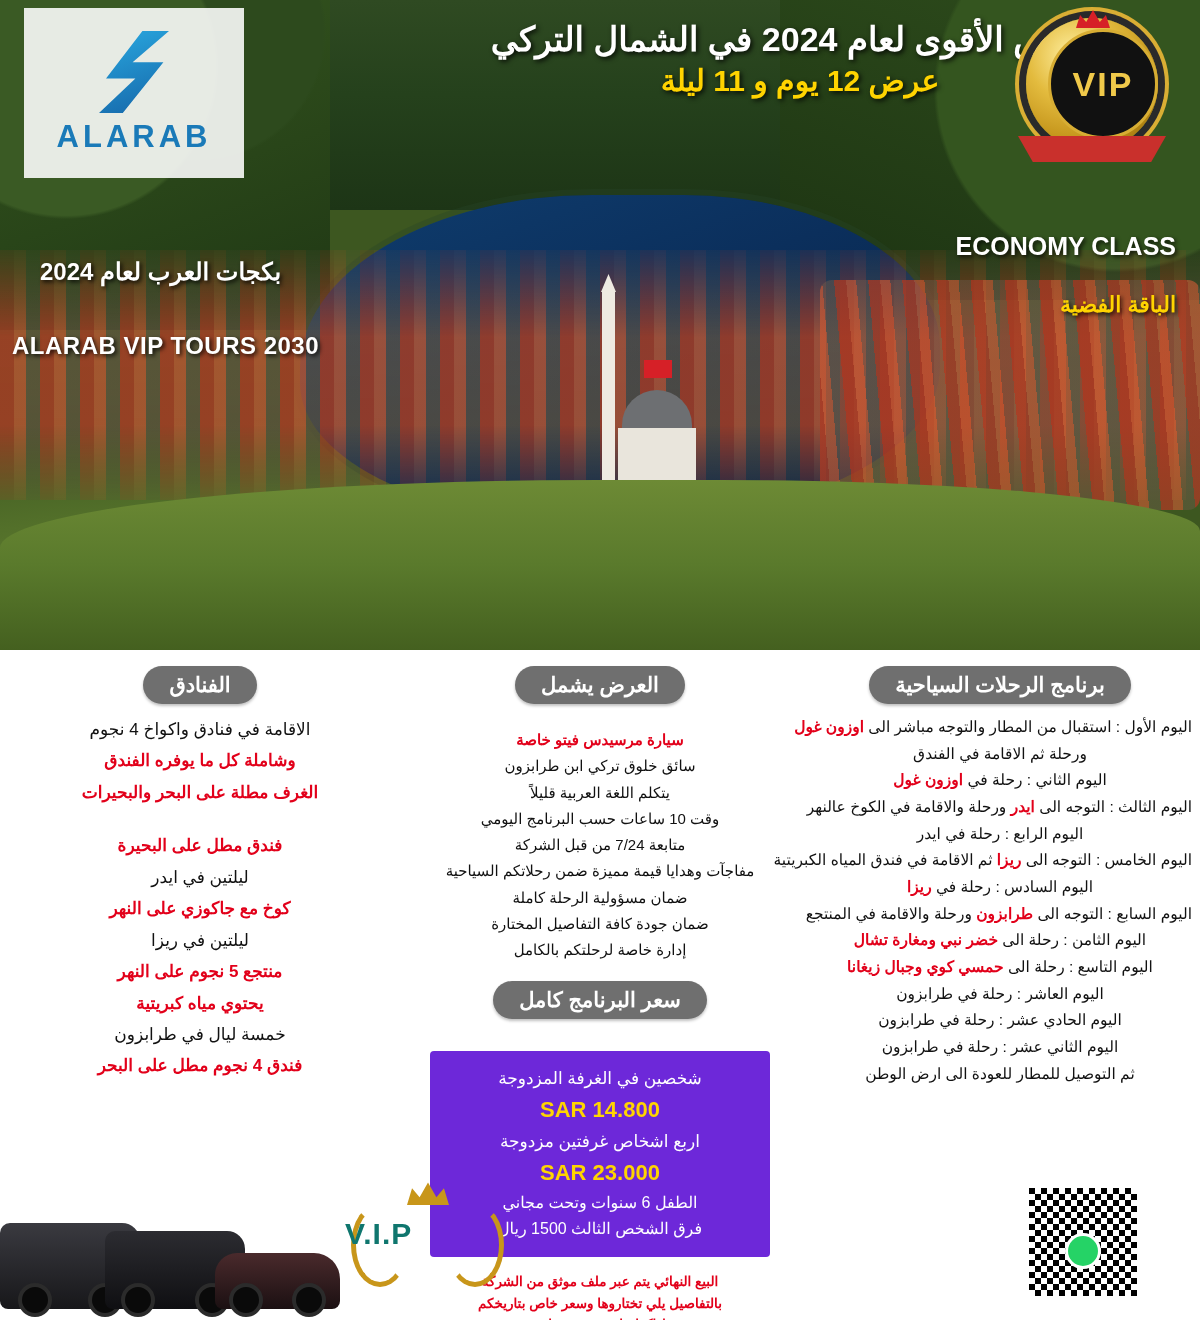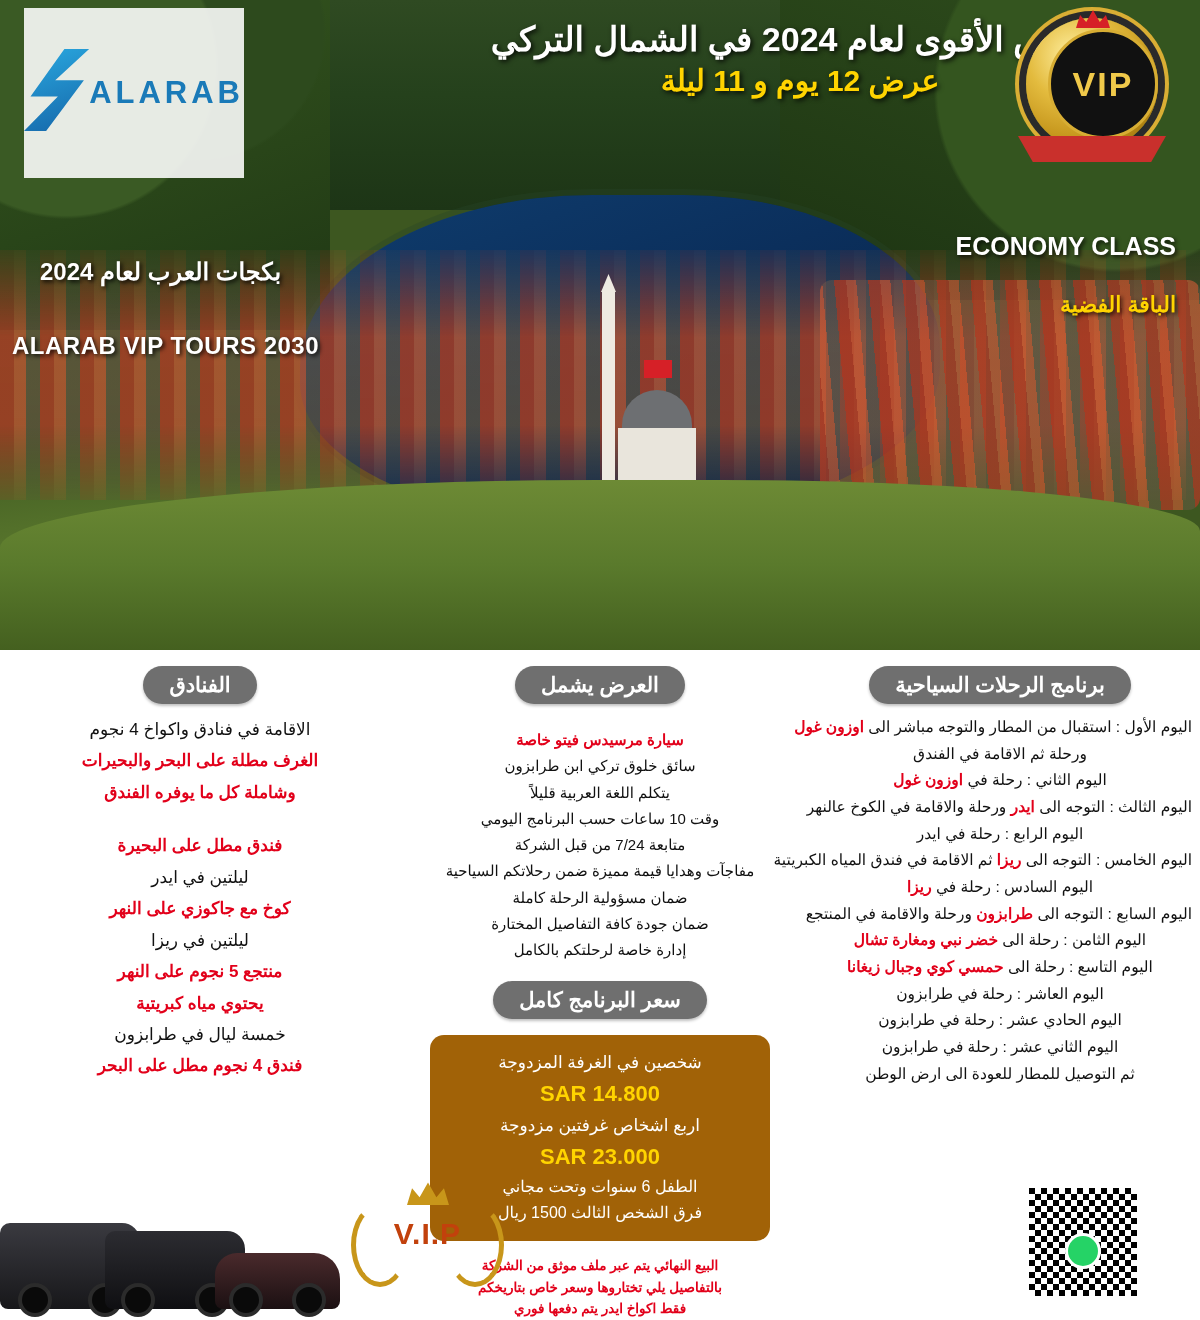--- a/index.html
+++ b/index.html
@@ -82,21 +82,21 @@
     clip-path:polygon(50% 0,100% 100%,0 100%);
   }
   .flag{
     position:absolute;left:44px;top:70px;width:28px;height:18px;background:#d62027;
   }
 
   
   .logo-box{
     position:absolute;left:24px;top:8px;width:220px;height:170px;
     background:rgba(255,255,255,.88);
-    display:flex;flex-direction:row;align-items:center;justify-content:center;
+    display:flex;flex-direction:column;align-items:center;justify-content:center;
   }
   .logo-mark{
     width:70px;height:82px;
     background:linear-gradient(160deg,#2aa9e0,#1565a8);
     clip-path:polygon(62% 0,100% 0,48% 38%,92% 38%,34% 100%,0 100%,52% 58%,10% 58%);
     margin-bottom:6px;
   }
   .logo-text{
     font-size:31px;font-weight:bold;letter-spacing:4px;color:#1a7ab8;
   }
@@ -170,37 +170,37 @@
     box-shadow:0 2px 3px rgba(0,0,0,.25);
   }
   .lines{font-size:15.5px;line-height:1.72;color:#111;padding:0 8px;}
   .lines .row{white-space:nowrap;}
   .red{color:#e2001a;font-weight:bold;}
 
   .inc-lines{font-size:15px;line-height:1.75;color:#111;}
   .inc-lines .first{color:#e2001a;font-weight:bold;margin-top:13px;}
 
   .price-box{
-    margin:6px auto 0;width:320px;background:#a16207;color:#fff;border-radius:14px;
+    margin:22px auto 0;width:320px;background:#6d28d9;color:#fff;border-radius:4px;
     padding:14px 10px 16px;font-size:17px;line-height:1.6;
   }
   .price-box .amount{color:#ffd400;font-size:22px;font-weight:bold;}
   .price-box .small{font-size:16px;}
 
   .terms{
     margin-top:14px;color:#e2001a;font-size:13.5px;line-height:1.6;font-weight:bold;
   }
 
   .hotels-lines{font-size:17px;line-height:1.85;color:#111;}
 
   
   .vip2{position:absolute;left:345px;top:1175px;width:165px;height:120px;}
   .vip2 .txt{
-    position:absolute;left:0;top:42px;width:165px;text-align:center;
-    font-size:30px;font-weight:bold;color:#c2410c;letter-spacing:1px;
+    position:absolute;left:0;top:42px;width:165px;
+    font-size:30px;font-weight:bold;color:#0f766e;letter-spacing:1px;
   }
   .vip2 .crown{
     position:absolute;left:62px;top:6px;width:42px;height:24px;background:#c8961a;
     clip-path:polygon(0 100%,12% 30%,30% 68%,50% 6%,70% 68%,88% 30%,100% 100%);
   }
   .vip2 .leafL,.vip2 .leafR{
     position:absolute;top:28px;width:48px;height:74px;border:5px solid #c8961a;
     border-radius:50%;border-right-color:transparent;border-top-color:transparent;
   }
   .vip2 .leafL{left:6px;}
@@ -325,22 +325,22 @@
           <div>بالتفاصيل يلي تختاروها وسعر خاص بتاريخكم</div>
           <div>فقط اكواخ ايدر يتم دفعها فوري</div>
         </div>
       
     </div>
 
     <div class="col col-hotels">
       <div class="pill">الفنادق</div>
       <div class="hotels-lines" id="hotels-top">
           <div>الاقامة في فنادق واكواخ  4 نجوم</div>
+          <div class="red">وشاملة كل ما يوفره الفندق</div>
           <div class="red">الغرف مطلة على البحر والبحيرات</div>
-          <div class="red">وشاملة كل ما يوفره الفندق</div>
         </div>
       <div class="gap" style="height:22px"></div>
       <div class="hotels-lines" id="hotels-detail">
           <div class="red">فندق مطل على البحيرة</div>
           <div>ليلتين في ايدر</div>
           <div class="red">كوخ مع جاكوزي على النهر</div>
           <div>ليلتين في ريزا</div>
           <div class="red">منتجع 5 نجوم على النهر</div>
           <div class="red">يحتوي مياه كبريتية</div>
           <div>خمسة ليال في طرابزون</div>

